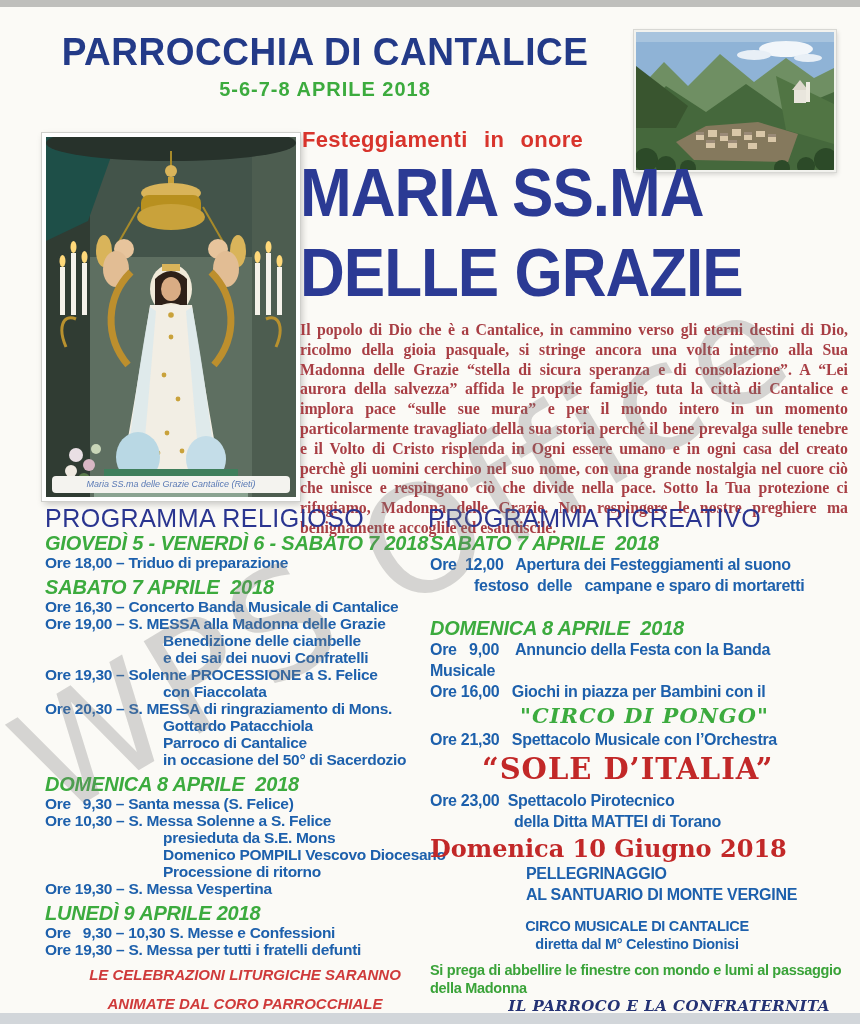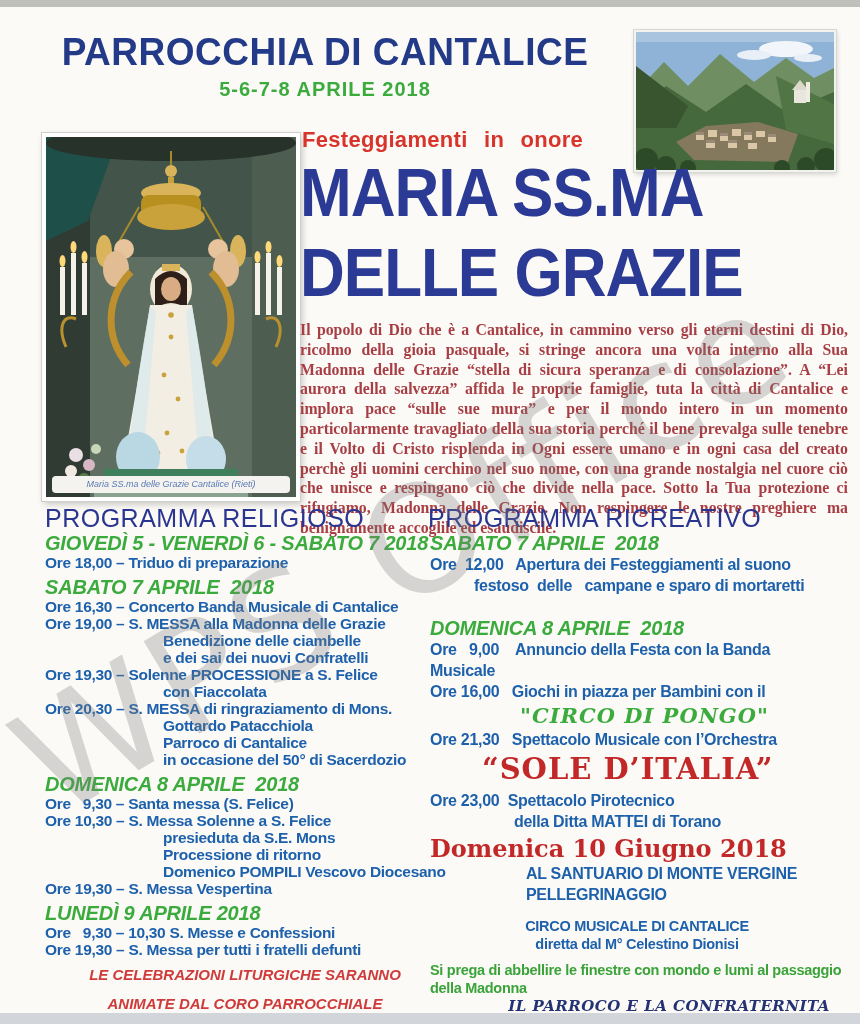--- a/index.html
+++ b/index.html
@@ -276,22 +276,22 @@
     <div class="line ind">con Fiaccolata</div>
     <div class="line">Ore 20,30 – S. MESSA di ringraziamento di Mons.</div>
     <div class="line ind">Gottardo Patacchiola</div>
     <div class="line ind">Parroco di Cantalice</div>
     <div class="line ind">in occasione del 50° di Sacerdozio</div>
 
     <div class="day">DOMENICA 8 APRILE  2018</div>
     <div class="line">Ore   9,30 – Santa messa (S. Felice)</div>
     <div class="line">Ore 10,30 – S. Messa Solenne a S. Felice</div>
     <div class="line ind">presieduta da S.E. Mons</div>
+    <div class="line ind">Domenico POMPILI Vescovo Diocesano</div>
     <div class="line ind">Processione di ritorno</div>
-    <div class="line ind">Domenico POMPILI Vescovo Diocesano</div>
     <div class="line">Ore 19,30 – S. Messa Vespertina</div>
 
     <div class="day">LUNEDÌ 9 APRILE 2018</div>
     <div class="line">Ore   9,30 – 10,30 S. Messe e Confessioni</div>
     <div class="line">Ore 19,30 – S. Messa per tutti i fratelli defunti</div>
 
     <div class="red-note">LE CELEBRAZIONI LITURGICHE SARANNO</div>
     <div class="red-note" style="margin-top:12px;">ANIMATE DAL CORO PARROCCHIALE</div>
   </div>
 
@@ -304,22 +304,22 @@
     <div class="line">Ore   9,00    Annuncio della Festa con la Banda</div>
     <div class="line">Musicale</div>
     <div class="line">Ore 16,00   Giochi in piazza per Bambini con il</div>
     <div class="circo">"CIRCO DI PONGO"</div>
     <div class="line">Ore 21,30   Spettacolo Musicale con l’Orchestra</div>
     <div class="sole">“SOLE D’ITALIA”</div>
     <div class="line" style="margin-top:5px;">Ore 23,00  Spettacolo Pirotecnico</div>
     <div class="line i2">della Ditta MATTEI di Torano</div>
 
     <div class="giugno">Domenica 10 Giugno 2018</div>
+    <div class="line i3">PELLEGRINAGGIO</div>
     <div class="line i3">AL SANTUARIO DI MONTE VERGINE</div>
-    <div class="line i3">PELLEGRINAGGIO</div>
 
     <div class="banda-note">
       <div class="line">CIRCO MUSICALE DI CANTALICE</div>
       <div class="line">diretta dal M° Celestino Dionisi</div>
     </div>
 
     <div class="green-note">
       <div class="line">Si prega di abbellire le finestre con mondo e lumi al passaggio</div>
       <div class="line">della Madonna</div>
     </div>

